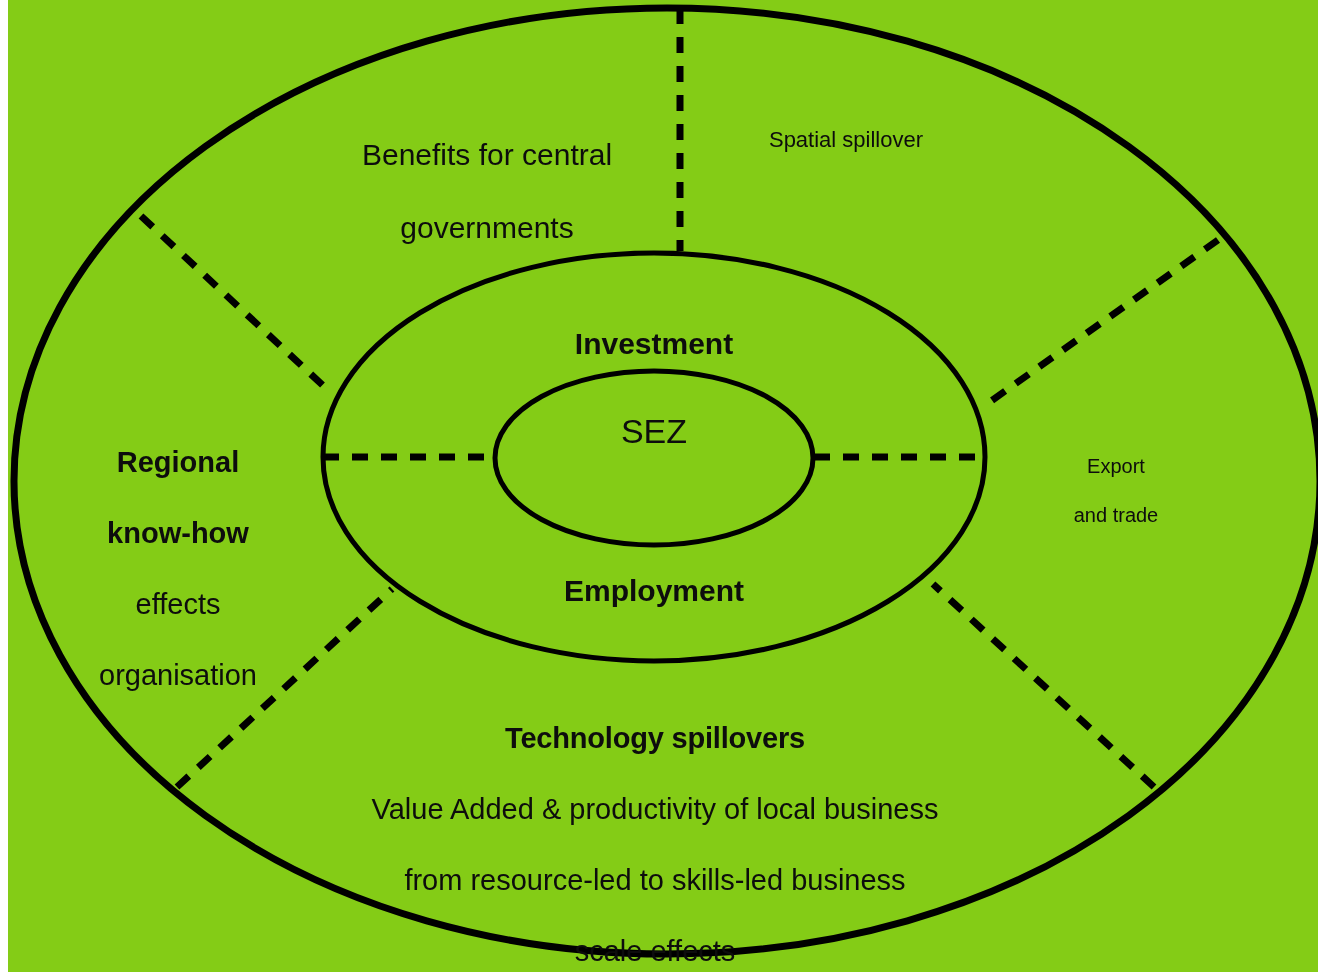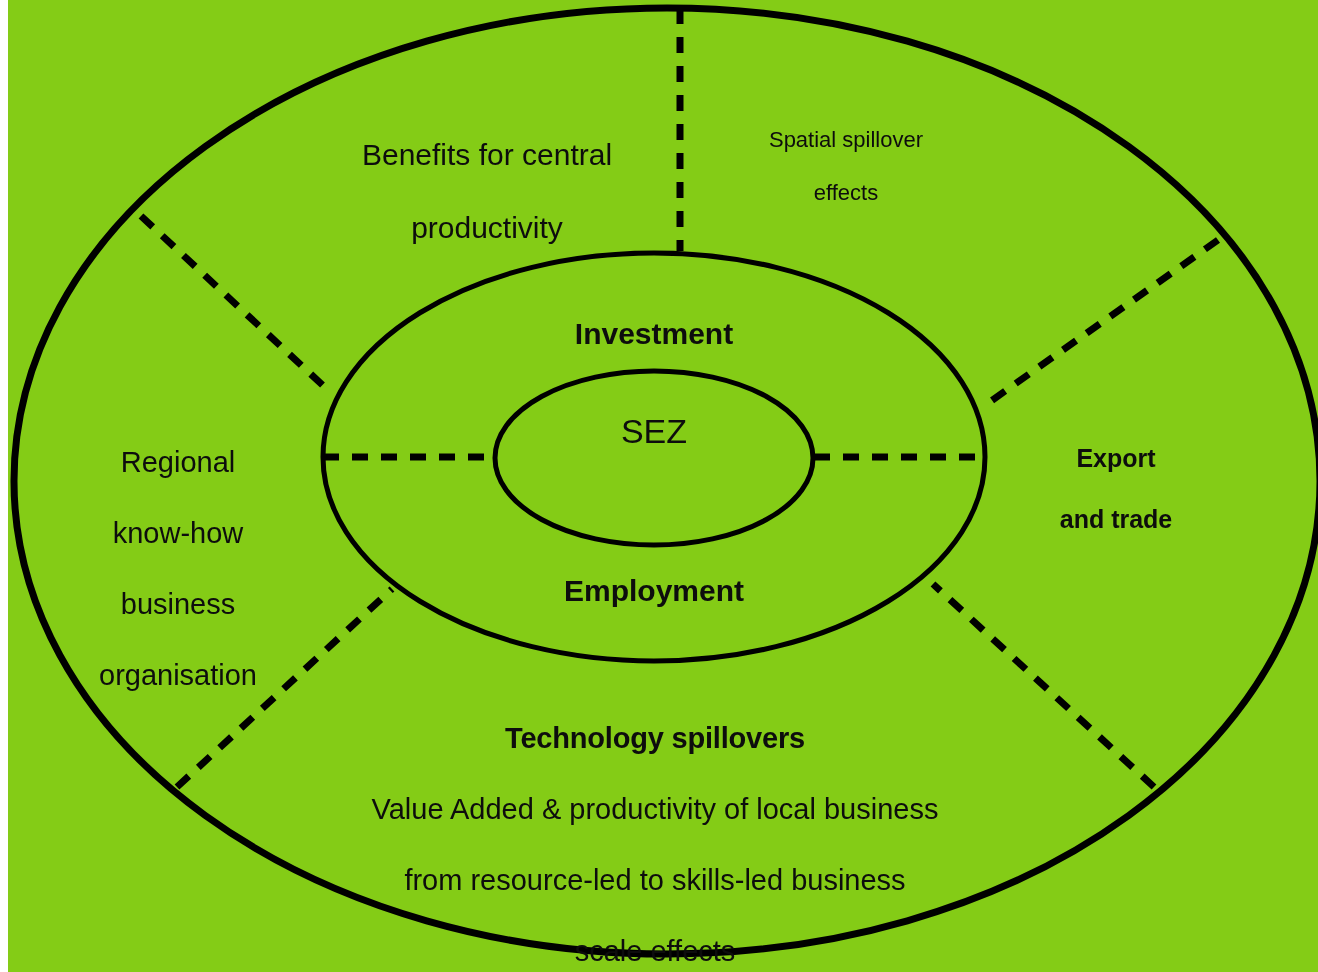--- a/index.html
+++ b/index.html
@@ -41,38 +41,38 @@
     position: absolute;
     text-align: center;
     line-height: 1.22;
     color: #0d0d0d;
     white-space: pre-line;
   }
   .label-line {
     display: block;
   }
   .label-bold {
-    font-weight: normal;
+    font-weight: bold;
   }
 
   #label-benefits {
     left: 296px;
     top: 100px;
     width: 366px;
     font-size: 30px;
   }
   #label-spatial {
     left: 688px;
     top: 100px;
     width: 300px;
     font-size: 22px;
   }
   #label-investment {
     left: 486px;
-    top: 316px;
+    top: 326px;
     width: 320px;
     font-size: 30px;
     font-weight: bold;
   }
   #label-sez {
     left: 546px;
     top: 411px;
     width: 200px;
     font-size: 34px;
   }
@@ -84,24 +84,24 @@
     font-weight: bold;
   }
   #label-regional {
     left: 64px;
     top: 410px;
     width: 212px;
     font-size: 29px;
   }
   #label-export {
     left: 1000px;
-    top: 412px;
+    top: 430px;
     width: 216px;
-    font-size: 25px;
-    font-weight: bold;
+    font-size: 20px;
+    font-weight: normal;
   }
   #label-technology {
     left: 286px;
     top: 686px;
     width: 722px;
     font-size: 29px;
   }
   #label-technology .tech-heading {
     font-weight: bold;
     letter-spacing: -0.2px;
@@ -130,38 +130,37 @@
 
     <line class="connector-dash" x1="1210" y1="240" x2="976" y2="406" stroke-width="7" stroke-dasharray="16 13"></line>
 
     <line class="connector-dash" x1="169" y1="787" x2="384" y2="589" stroke-width="7" stroke-dasharray="16 13"></line>
 
     <line class="connector-dash" x1="1146" y1="787" x2="925" y2="584" stroke-width="7" stroke-dasharray="16 13"></line>
   </svg>
 
   <div class="label-block" id="label-benefits">
     <span class="label-line">Benefits for central</span>
-    <span class="label-line">productivity</span>
+    <span class="label-line">governments</span>
   </div>
 
   <div class="label-block" id="label-spatial">
     <span class="label-line">Spatial spillover</span>
-    <span class="label-line">effects</span>
   </div>
 
   <div class="label-block" id="label-investment">Investment</div>
 
   <div class="label-block" id="label-sez">SEZ</div>
 
   <div class="label-block" id="label-employment">Employment</div>
 
   <div class="label-block" id="label-regional">
     <span class="label-line label-bold">Regional</span>
     <span class="label-line label-bold">know-how</span>
-    <span class="label-line">business</span>
+    <span class="label-line">effects</span>
     <span class="label-line">organisation</span>
   </div>
 
   <div class="label-block" id="label-export">
     <span class="label-line">Export</span>
     <span class="label-line">and trade</span>
   </div>
 
   <div class="label-block" id="label-technology">
     <span class="label-line tech-heading">Technology spillovers</span>

